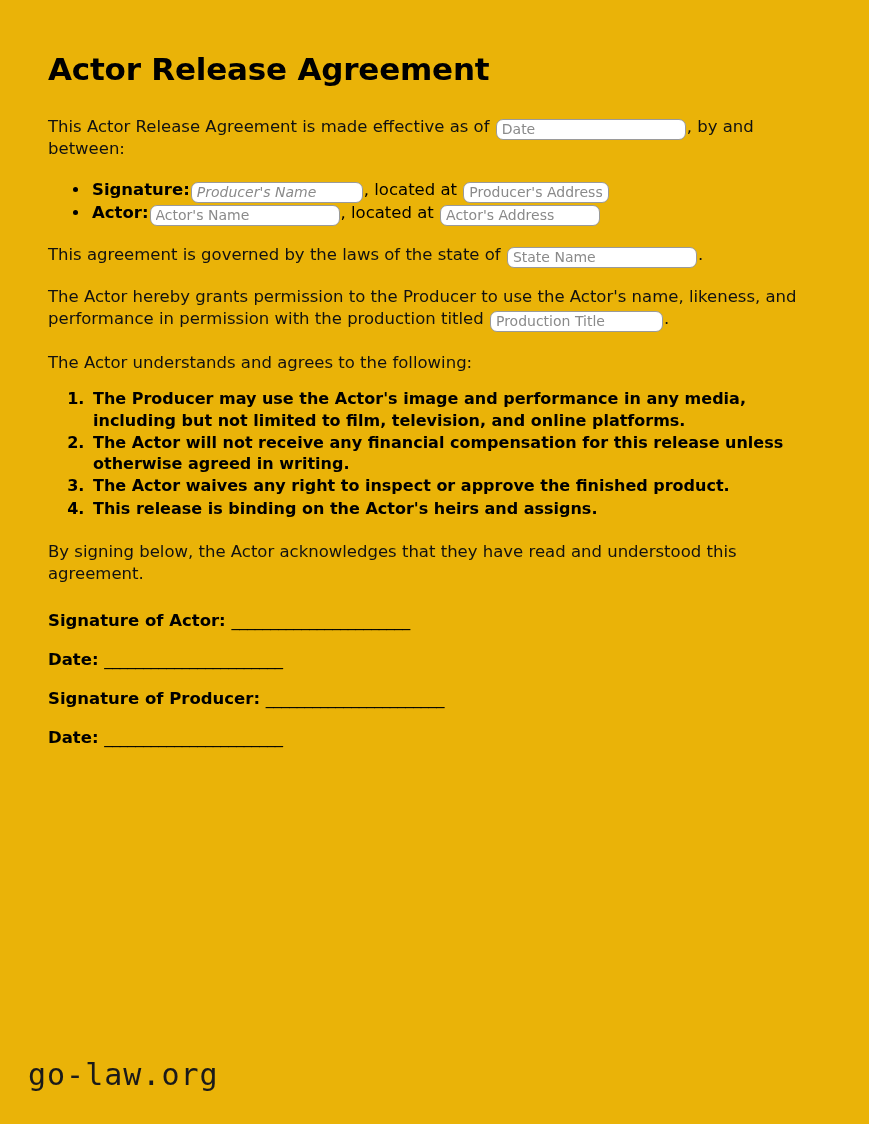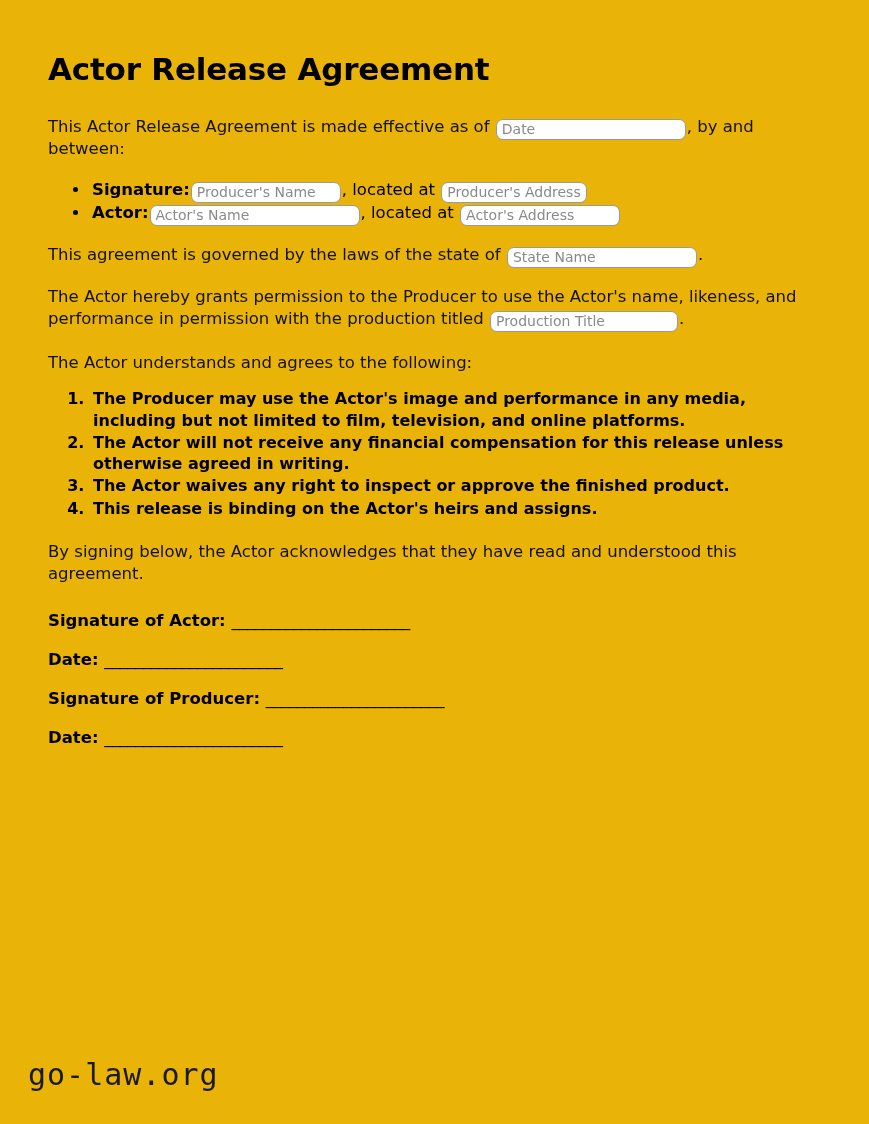--- a/index.html
+++ b/index.html
@@ -59,26 +59,26 @@
     height: 21px;
     line-height: 17px;
     margin: 0 1px;
     position: relative;
     top: 2px;
     outline: none;
     border-radius: 7px;
   }
   .field::placeholder { color: #8a8a8a; opacity: 1; }
   .f-date { width: 190px; }
-  .f-prod-name { width: 150px; }
+  .f-prod-name { width: 172px; font-style: italic; }
   .f-prod-addr { width: 146px; }
-  .f-actor-name { width: 210px; }
+  .f-actor-name { width: 190px; }
   .f-actor-addr { width: 160px; }
   .f-state { width: 190px; }
-  .f-production { width: 188px; }
+  .f-production { width: 173px; }
 
   
   ul.party-list {
     list-style: disc;
     margin: 6px 0 0 0;
     padding-left: 42px;
   }
   ul.party-list li {
     font-size: 16.5px;
     line-height: 1.42;

